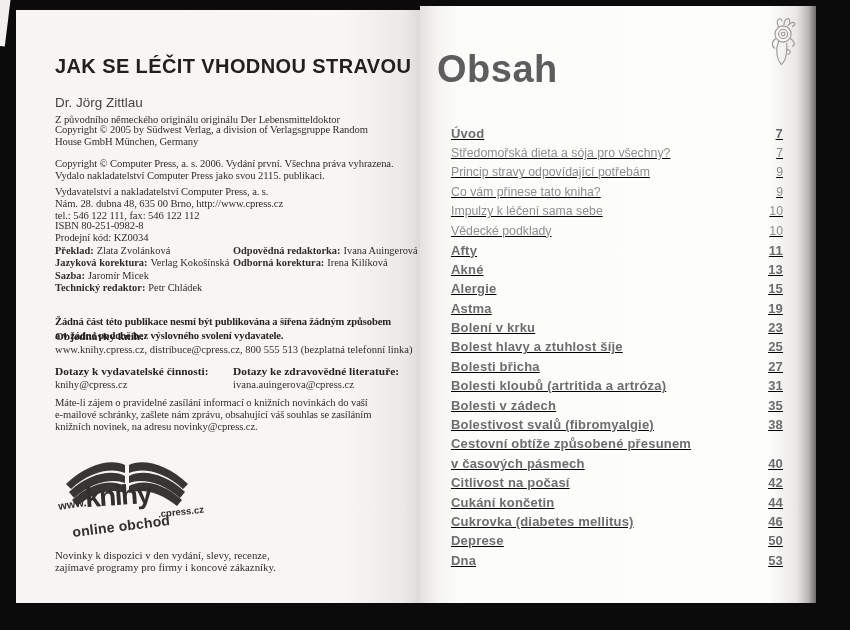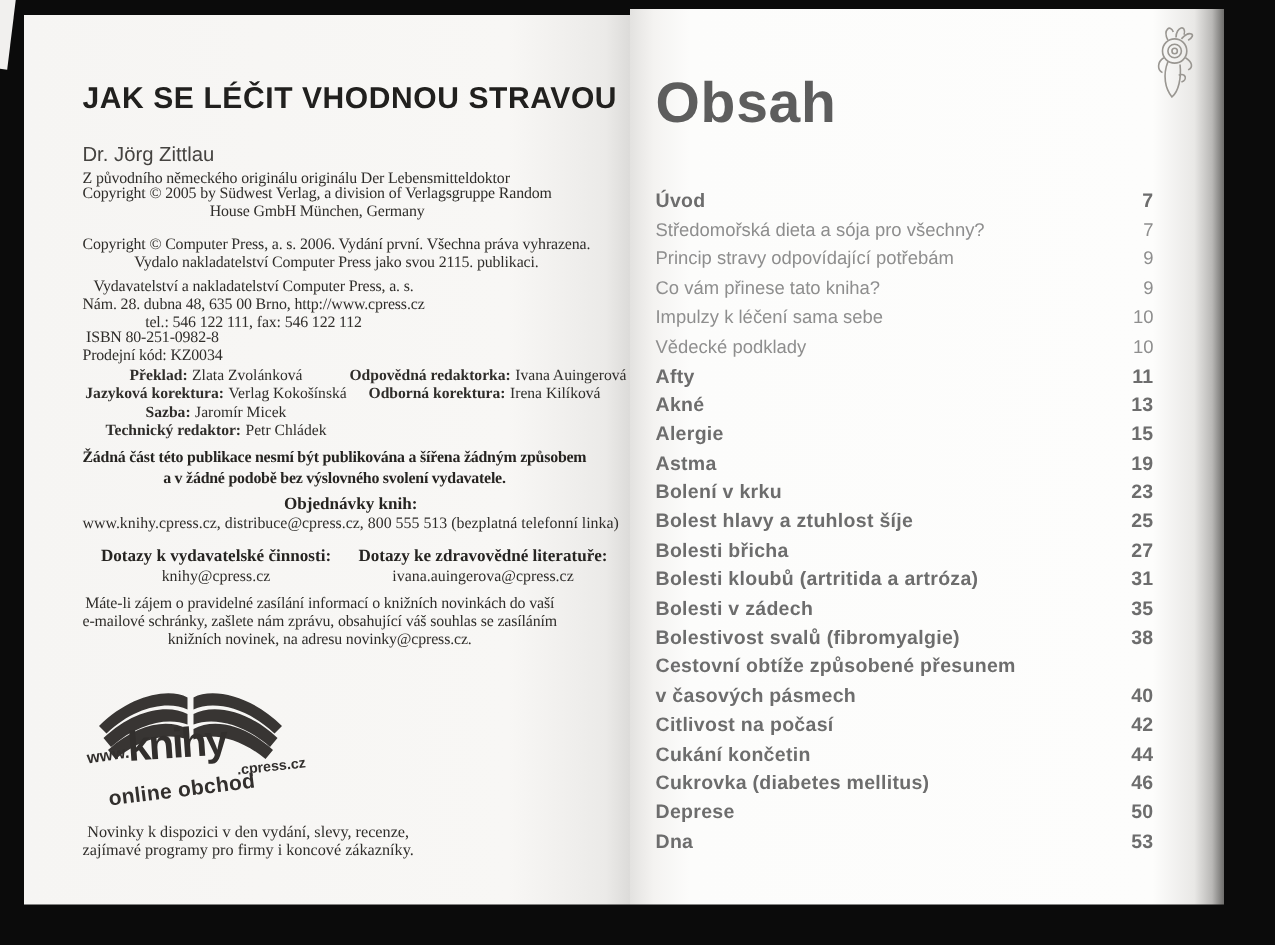--- a/index.html
+++ b/index.html
@@ -1,18 +1,18 @@
 <!DOCTYPE html>
 <html><head>
 <meta charset="utf-8">
 <style>
   html,body{margin:0;padding:0;}
   body{width:850px;height:630px;background:#0b0b0b;overflow:hidden;
        font-family:"Liberation Serif", serif;}
-  .scan{position:relative;width:850px;height:630px;background:#0b0b0b;text-align:center;}
+  .scan{position:relative;width:850px;height:630px;background:#0b0b0b;}
 
   
   .page{position:absolute;overflow:hidden;}
   .page-left{left:16px;top:10px;width:404px;height:593px;
     background:linear-gradient(to right,#f6f5f3 0%,#f8f7f5 80%,#ebeae8 96%,#dcdbd9 100%);}
   .page-right{left:420px;top:6px;width:396px;height:597px;
     background:linear-gradient(to right,#e3e2e0 0%,#f4f3f1 4%,#fcfcfb 10%,#fdfdfc 88%,#e9e8e6 95%,#b9b8b6 98%,#6e6d6b 100%);}
   .sliver{position:absolute;left:-3px;top:-6px;width:11px;height:52px;background:#f1f0ee;transform:rotate(7deg);}
 
   
@@ -26,21 +26,21 @@
   .pos-c1{top:114px;}
   .pos-c2{top:148px;}
   .pos-publisher{top:176px;}
   .pos-isbn{top:210px;}
   .pos-credits{top:235px;width:358px;}
   .credits-cols{display:flex;}
   .credits-col{width:178px;}
   .credits-col.right{width:180px;}
   .credit-row{font-size:10.4px;line-height:12.3px;white-space:nowrap;}
   .credit-label{font-weight:bold;margin-right:3px;}
-  .pos-notice{top:289px;font-weight:bold;font-size:10.6px;line-height:13.6px;letter-spacing:-.15px;color:#262421;}
+  .pos-notice{top:305px;font-weight:bold;font-size:10.6px;line-height:13.6px;letter-spacing:-.15px;color:#262421;}
   .pos-orders{top:320px;}
   .mini-heading{font-weight:bold;font-size:11.4px;line-height:13px;color:#262421;}
   .mini-value{font-size:10.6px;line-height:13px;}
   .pos-inquiries{top:355px;display:flex;}
   .inq-col{width:178px;}
   .pos-newsletter{top:387px;}
   .pos-footer{top:539px;font-size:10.8px;line-height:12.4px;}
 
   
   .logo{position:absolute;left:40px;top:448px;width:170px;height:88px;
@@ -48,22 +48,22 @@
   .logo .part{position:absolute;white-space:nowrap;font-weight:bold;}
   .logo-www{left:2px;top:40px;font-size:11px;transform:rotate(-8deg);}
   .logo-main{left:29px;top:22px;font-size:28px;font-weight:900;letter-spacing:-1.5px;transform:rotate(-4deg);}
   .logo-suffix{left:102px;top:48px;font-size:9.5px;transform:rotate(-6deg);}
   .logo-tagline{left:16px;top:60px;font-size:14px;font-weight:800;letter-spacing:.2px;transform:rotate(-7deg);}
 
   
   .toc-heading{position:absolute;left:17px;top:42px;
     font-family:"Liberation Sans",sans-serif;font-weight:bold;font-size:38px;
     letter-spacing:.5px;color:#5d5d5d;}
-  .toc{position:absolute;left:17px;top:118px;width:332px;
-    font-family:"Liberation Sans",sans-serif;}
+  .toc{position:absolute;left:31px;top:118px;width:332px;
+    font-family:"Liberation Sans",sans-serif;text-decoration:underline;}
   .toc-row{height:19.4px;display:flex;justify-content:space-between;align-items:center;}
   .toc-row.section{font-weight:bold;color:#6d6d6d;font-size:13px;letter-spacing:.2px;}
   .toc-row.sub{color:#8e8e8e;font-size:12.3px;}
   .toc-label{white-space:nowrap;}
   .mascot{position:absolute;left:346px;top:8px;width:36px;height:58px;}
 </style>
 </head>
 <body>
 
 <div class="scan">

